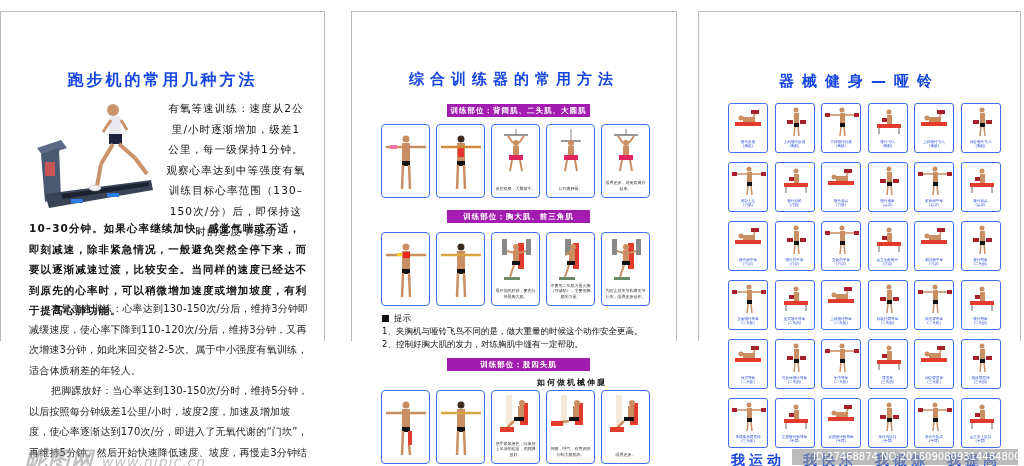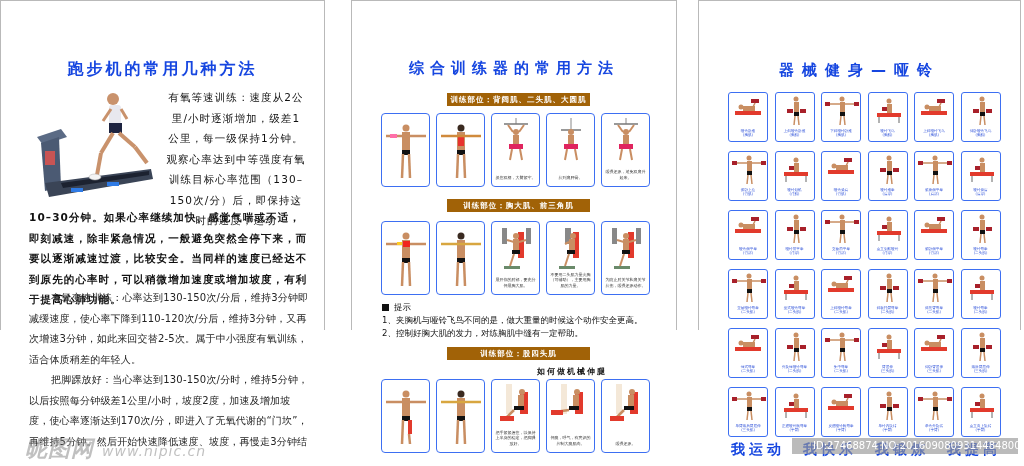--- a/index.html
+++ b/index.html
@@ -1,38 +1,38 @@
 <!DOCTYPE html>
 <html><head>
 <meta charset="utf-8">
 <style>
   * { box-sizing: border-box; margin: 0; padding: 0; }
   html, body { width: 1024px; height: 466px; overflow: hidden; background: #fff; }
   body { position: relative; font-family: "DejaVu Sans", sans-serif; color: #222; }
-  .panel { position: absolute; top: 0; height: 330px; background: #fff;
+  .panel { position: absolute; top: 11px; height: 330px; background: #fff;
            border-left: 1px solid #b9b9b9; border-right: 1px solid #b9b9b9; border-top: 1px solid #b9b9b9; }
   .p1 { left: 0; width: 325px; }
   .p2 { left: 351px; width: 326px; }
   .p3 { left: 698px; width: 323px; }
   .title { position: absolute; left: 0; right: 0; text-align: center; color: #1646e0;
            font-weight: bold; letter-spacing: 4px; }
   
   .p1 .title { top: 58px; font-size: 16px; letter-spacing: 3px; }
   .treadmill { position: absolute; left: 30px; top: 86px; width: 128px; height: 118px; }
   .para { position: absolute; font-size: 10.5px; line-height: 20.5px; color: #111; }
   .p1-top { left: 165px; top: 86px; width: 140px; font-weight: normal; letter-spacing: 1.1px; text-align: center; }
   .p1-mid { left: 28px; top: 206px; width: 280px; font-weight: bold; letter-spacing: 1.1px; }
   .p1-normal { left: 28px; top: 287px; width: 280px; font-size: 10px; letter-spacing: 0.2px; line-height: 20.5px; color: #222; }
   .indent { display: inline-block; width: 22px; }
   .watermark { position: absolute; left: 24px; top: 433px; font-size: 22px; font-style: italic; font-weight: bold;
                color: rgba(140,140,140,0.55); letter-spacing: 1px; }
   .watermark small { font-size: 14px; font-weight: normal; margin-left: 8px; }
   
   .p2 .title { top: 58px; font-size: 15px; letter-spacing: 6px; }
-  .band { position: absolute; left: 95px; width: 143px; height: 13px; background: #a16207;
+  .band { position: absolute; left: 95px; width: 143px; height: 13px; background: #a21caf;
           color: #fff; font-size: 7.5px; font-weight: bold; text-align: center; line-height: 13px; letter-spacing: 1px; }
   .cards { position: absolute; left: 29px; display: flex; gap: 6px; }
   .card { width: 49px; height: 74px; border: 1.5px solid #3d6ff2; border-radius: 4px; background: #fff;
           position: relative; overflow: hidden; }
   .card svg { position: absolute; left: 0; top: 0; }
   .card .cap { position: absolute; left: 3px; right: 3px; bottom: 6px; font-size: 4px; line-height: 5.5px; color: #333; text-align: center; }
   .tips { position: absolute; left: 30px; top: 300px; font-size: 8.5px; line-height: 13px; color: #111; }
   .tips .sq { display: inline-block; width: 7px; height: 7px; background: #111; margin-right: 5px; vertical-align: -1px; }
   .subhead { position: absolute; left: 185px; top: 365px; font-size: 8px; font-weight: bold; letter-spacing: 2px; color: #111; }
   

